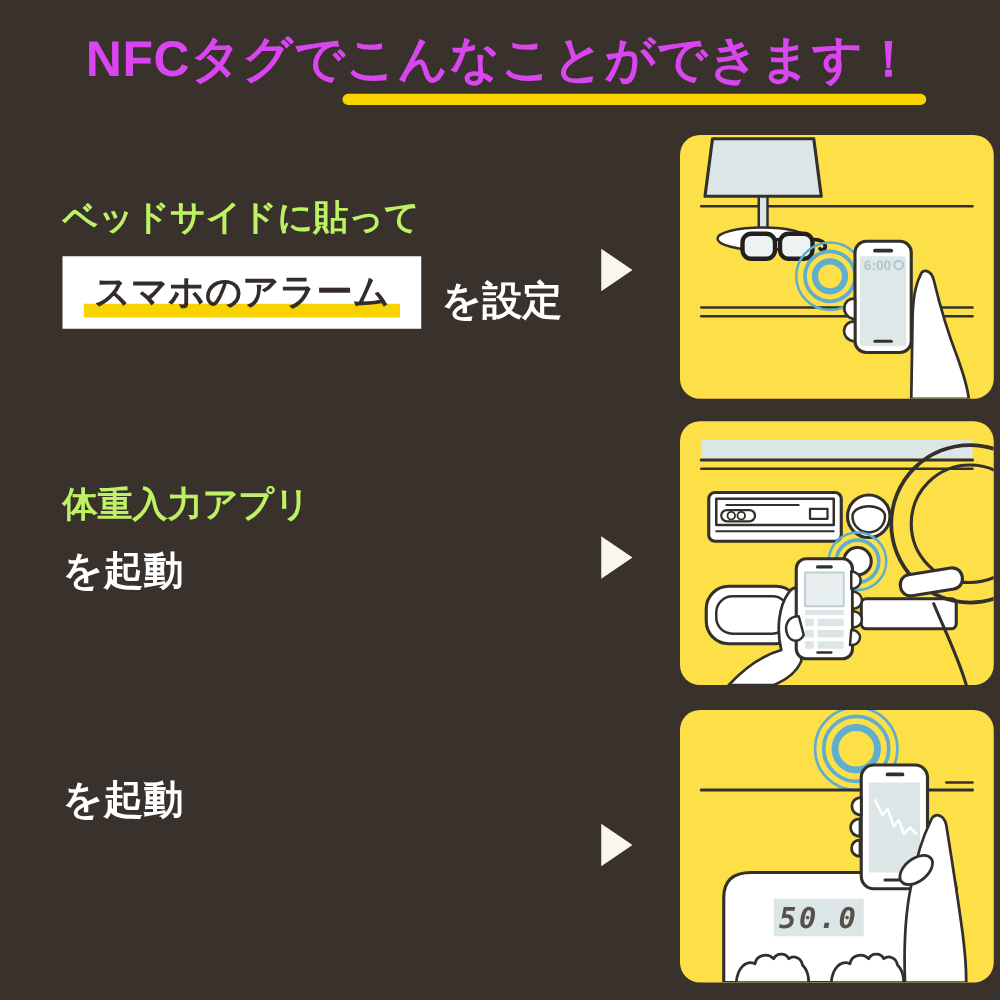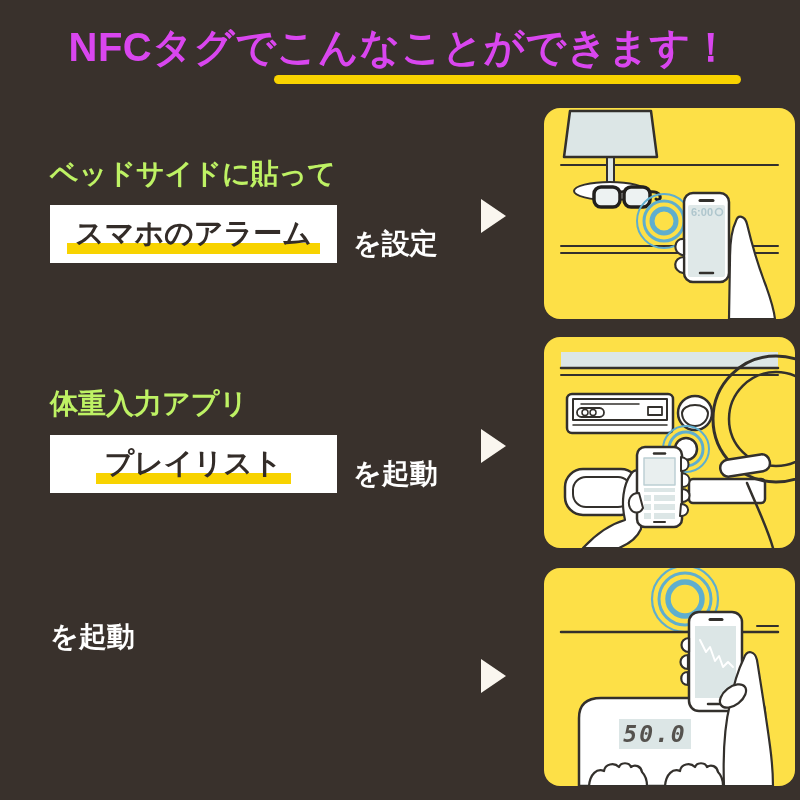--- a/index.html
+++ b/index.html
@@ -26,21 +26,21 @@
   .hl-box {
     width:287px; height:58px; background:#FFFFFF;
     display:flex; align-items:center; justify-content:center; flex:0 0 auto;
   }
   .hl-text {
     font-size:29px; font-weight:800; color:#332C28; white-space:nowrap;
     padding:0 8px;
     background-image:linear-gradient(#F8D300,#F8D300);
     background-size:100% 11px; background-position:0 100%; background-repeat:no-repeat;
   }
-  .suffix { color:#FFFFFF; font-size:28px; font-weight:700; white-space:nowrap; }
+  .suffix { color:#FFFFFF; font-size:32px; font-weight:700; white-space:nowrap; }
   .arrow {
     position:absolute; left:481px; width:0; height:0;
     border-top:17px solid transparent; border-bottom:17px solid transparent;
     border-left:25px solid #FAF6EF;
   }
   .card {
     position:absolute; left:544px; width:251px; height:211px;
     background:#fde047; border-radius:16px; overflow:hidden;
   }
   .card svg { display:block; width:100%; height:100%; }
@@ -117,23 +117,20 @@
         <path d="M123,131 C113,130 111,144 121,147 L123,147 Z"></path>
         <path d="M123,149 C112,149 111,163 122,165 L123,165 Z"></path>
       </g>
     </g>
   </svg>
 </div>
 
 <div class="section" id="section-2">
   <div class="lead">体重入力アプリ</div>
   <div class="hl-row">
-    <div class="hl-box">
-      <span class="hl-text">プレイリスト</span>
-    </div>
     <div class="suffix">を起動</div>
   </div>
 </div>
 <div class="arrow" id="arrow-2"></div>
 
 <div class="card" id="card-2">
   <svg viewBox="0 0 217 211">
     <g stroke="#33302C" stroke-linecap="round" stroke-linejoin="round">
 
       <rect x="0" y="15" width="217" height="15" fill="#DCE6E6" stroke="none"></rect>

